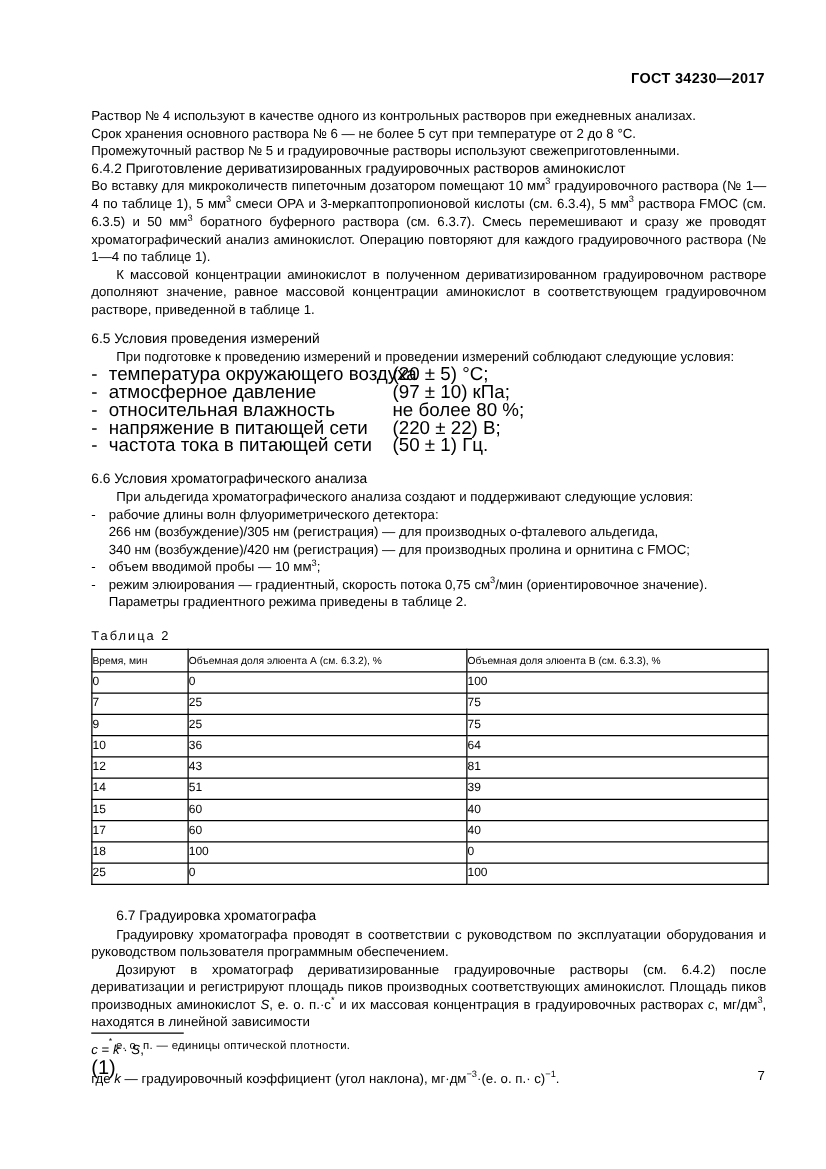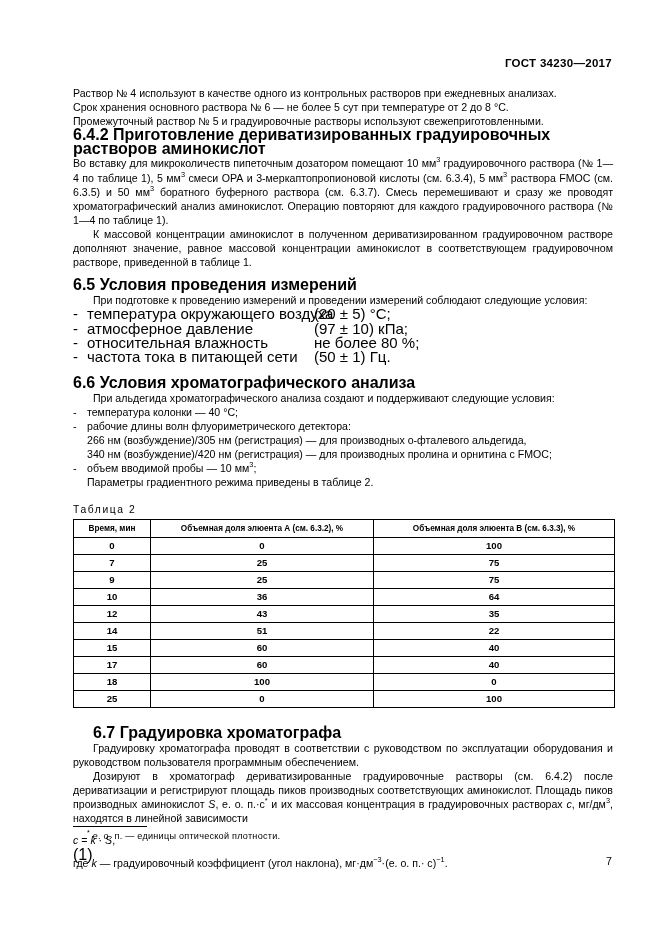--- a/index.html
+++ b/index.html
@@ -43,22 +43,22 @@
     line-height: 14.1px;
   }
   .just {
     text-align: justify;
     text-align-last: left;
   }
   .ind {
     text-indent: 20px;
   }
   .sec {
-    font-weight: bold;
-    font-size: 16px;
+    font-weight: normal;
+    font-size: 11px;
     line-height: 14.1px;
   }
   .sec-sp {
     margin-top: 9px;
   }
   .sec-sp-lg {
     margin-top: 12px;
   }
   .after-sec {
     margin-top: 1px;
@@ -108,22 +108,22 @@
     letter-spacing: 1.6px;
   }
   table.grad {
     border-collapse: collapse;
     width: 540px;
     table-layout: fixed;
     font-size: 9.6px;
   }
   table.grad td, table.grad th {
     border: 1px solid #000000;
-    text-align: center;
-    font-weight: bold;
+    text-align: left;
+    font-weight: normal;
     padding: 0;
     height: 16px;
     line-height: 16px;
   }
   table.grad th {
     font-size: 8.2px;
     height: 17px;
     line-height: 17px;
   }
   table.grad thead tr th {
@@ -188,35 +188,36 @@
 
     <p class="just ind">К массовой концентрации аминокислот в полученном дериватизированном градуировочном растворе дополняют значение, равное массовой концентрации аминокислот в соответствующем градуировочном растворе, приведенной в таблице 1.</p>
 
     <div class="sec sec-sp">6.5 Условия проведения измерений</div>
 
     <p class="ind after-sec">При подготовке к проведению измерений и проведении измерений соблюдают следующие условия:</p>
 
     <div class="cond"><span class="dash">-</span><span class="lbl">температура окружающего воздуха</span><span class="val">(20 ± 5) °С;</span></div>
     <div class="cond"><span class="dash">-</span><span class="lbl">атмосферное давление</span><span class="val">(97 ± 10) кПа;</span></div>
     <div class="cond"><span class="dash">-</span><span class="lbl">относительная влажность</span><span class="val">не более 80 %;</span></div>
+    <div class="cond"><span class="dash">-</span><span class="lbl">напряжение в питающей сети</span><span class="val">(220 ± 22) В;</span></div>
     <div class="cond"><span class="dash">-</span><span class="lbl">частота тока в питающей сети</span><span class="val">(50 ± 1) Гц.</span></div>
 
     <div class="sec sec-sp-lg">6.6 Условия хроматографического анализа</div>
 
     <p class="ind after-sec">При альдегида хроматографического анализа создают и поддерживают следующие условия:</p>
 
-    <div class="bullet"><span class="dash">-</span><span>температура колонки — 40 °С;</span></div>
 
     <div class="bullet"><span class="dash">-</span><span>рабочие длины волн флуориметрического детектора:</span></div>
 
     <div class="bullet bullet-ind">266 нм (возбуждение)/305 нм (регистрация) — для производных о-фталевого альдегида,</div>
     <div class="bullet bullet-ind">340 нм (возбуждение)/420 нм (регистрация) — для производных пролина и орнитина с FMOC;</div>
 
     <div class="bullet"><span class="dash">-</span><span>объем вводимой пробы — 10 мм</span><sup>3</sup><span>;</span></div>
 
+    <div class="bullet"><span class="dash">-</span><span>режим элюирования — градиентный, скорость потока 0,75 см</span><sup>3</sup><span>/мин (ориентировочное значение).</span></div>
 
     <div class="bullet bullet-ind">Параметры градиентного режима приведены в таблице 2.</div>
 
     <div class="tbl-caption">Таблица 2</div>
 
     <table class="grad">
       <thead>
         <tr>
           <th class="c0">Время, мин</th>
           <th class="c1">Объемная доля элюента А (см. 6.3.2), %</th>
@@ -240,26 +241,26 @@
             <td>75</td>
           </tr>
         <tr>
             <td>10</td>
             <td>36</td>
             <td>64</td>
           </tr>
         <tr>
             <td>12</td>
             <td>43</td>
-            <td>35</td>
+            <td>81</td>
           </tr>
         <tr>
             <td>14</td>
             <td>51</td>
-            <td>22</td>
+            <td>39</td>
           </tr>
         <tr>
             <td>15</td>
             <td>60</td>
             <td>40</td>
           </tr>
         <tr>
             <td>17</td>
             <td>60</td>
             <td>40</td>

